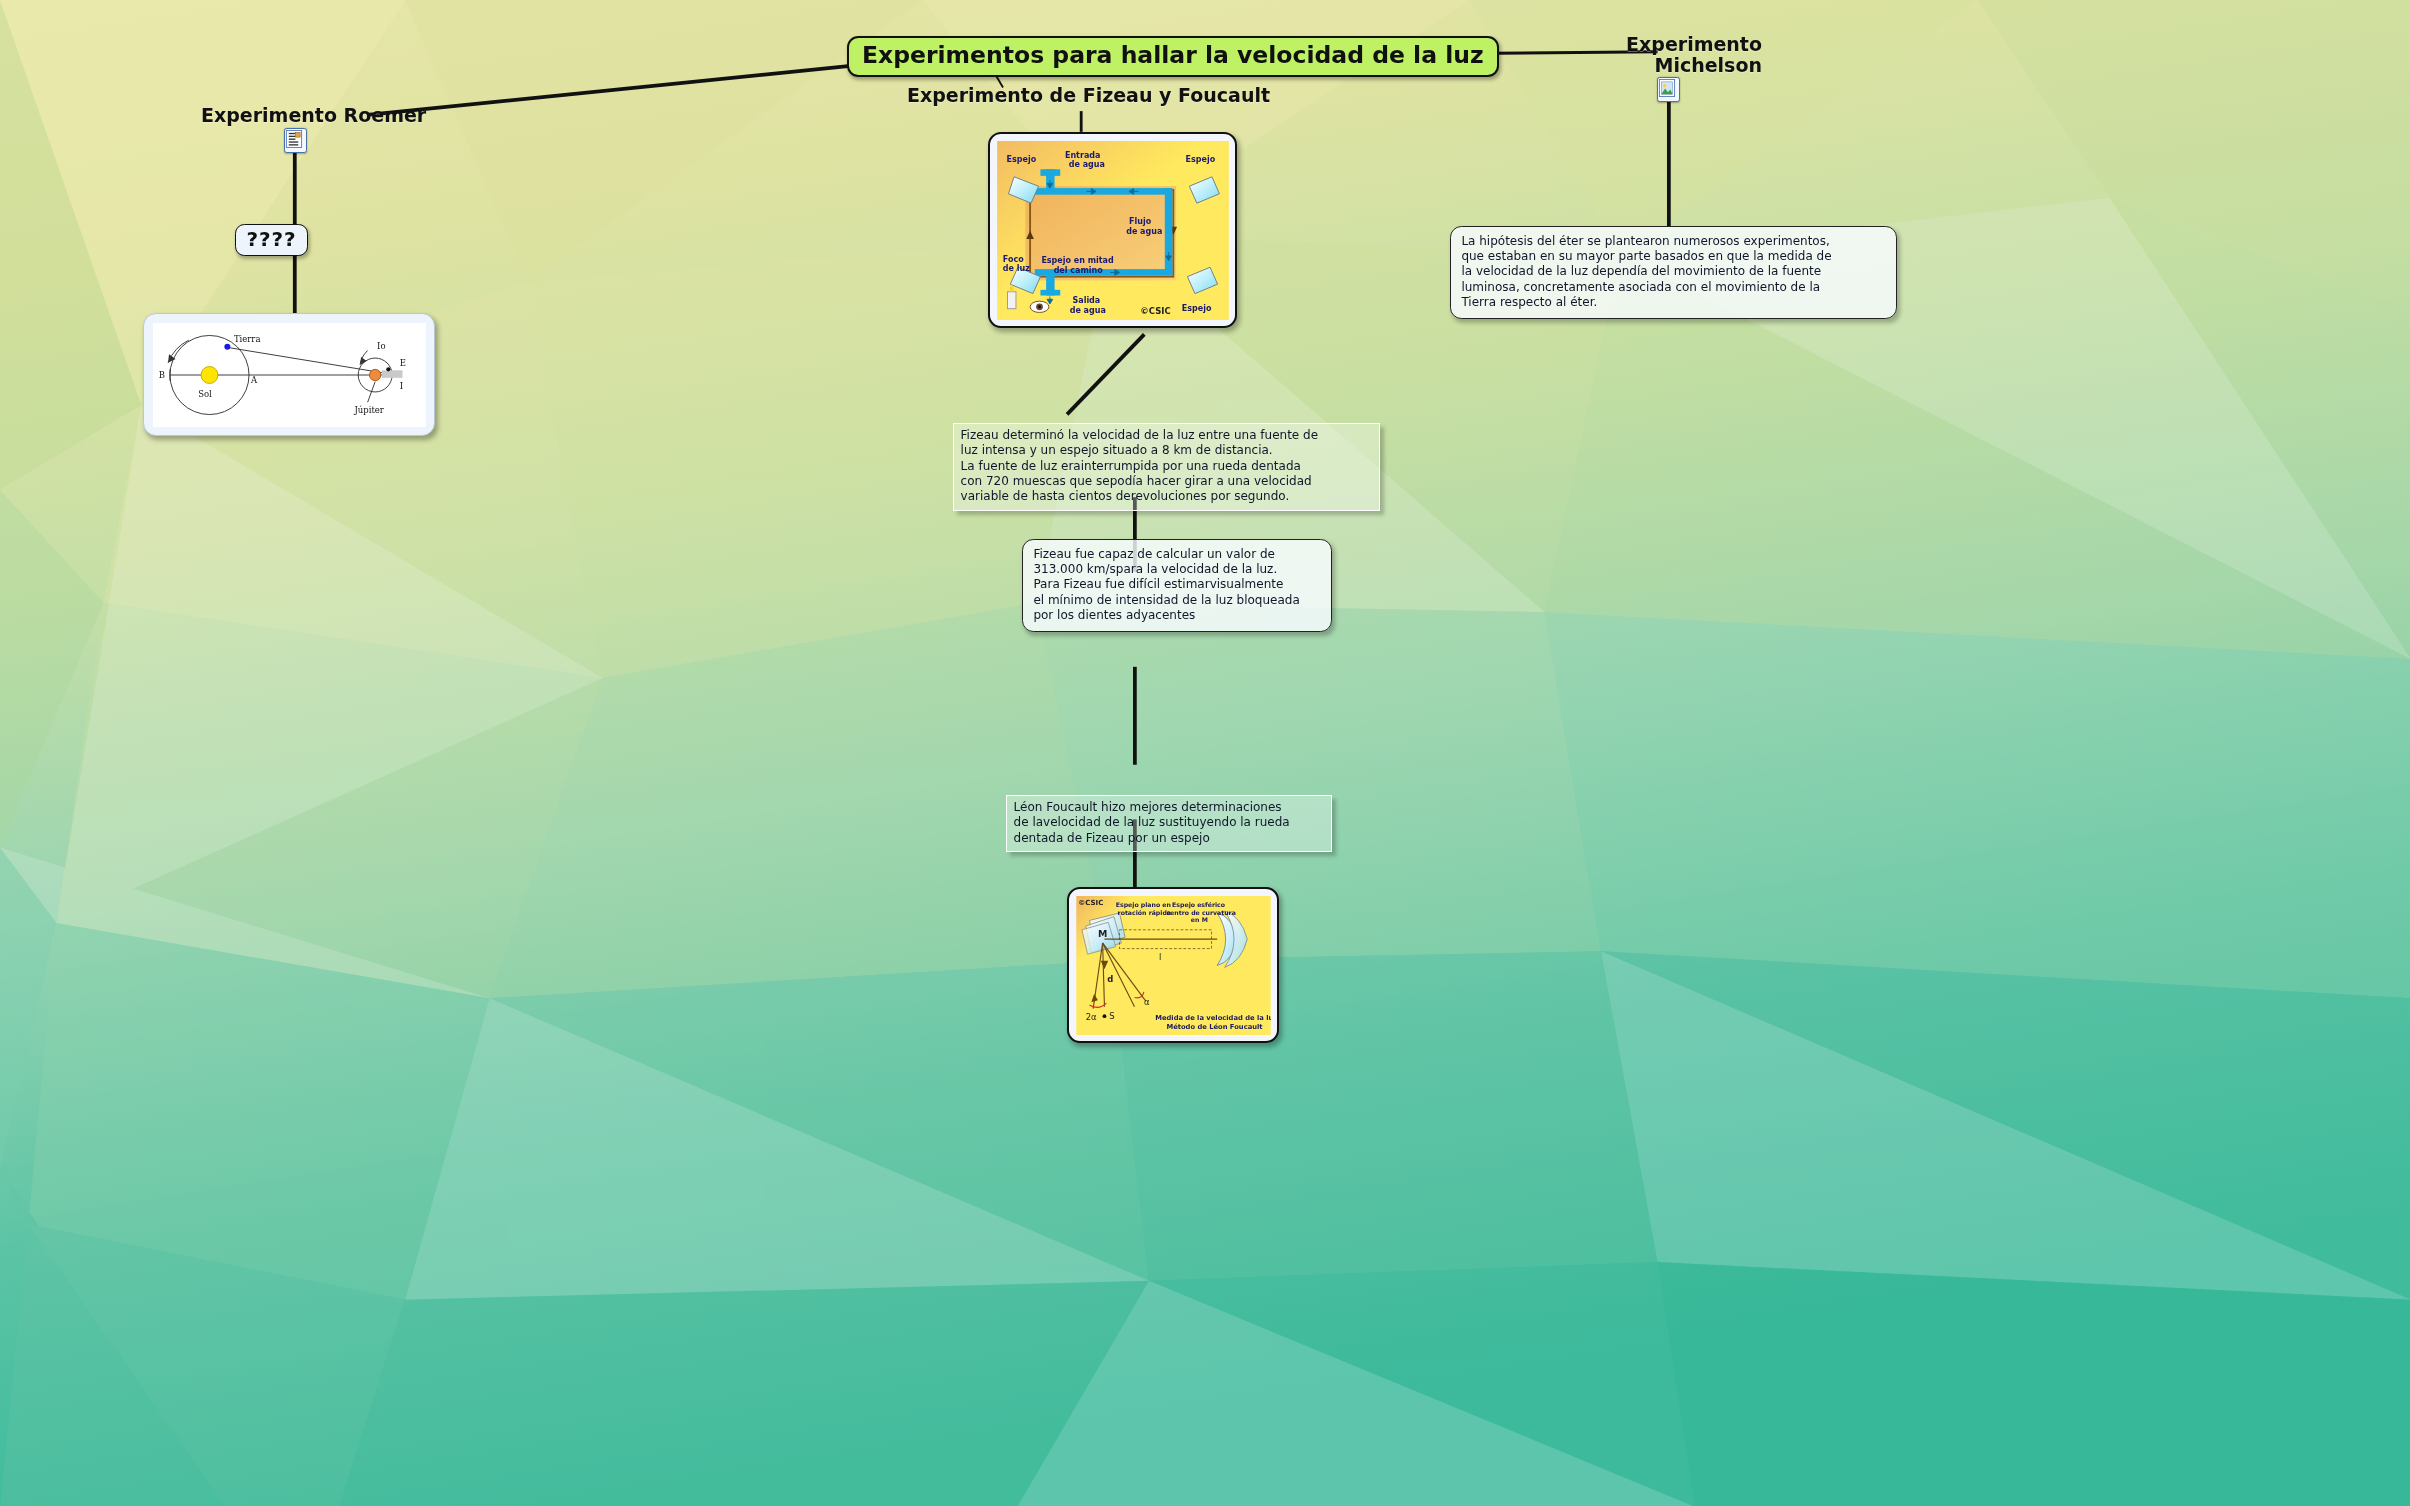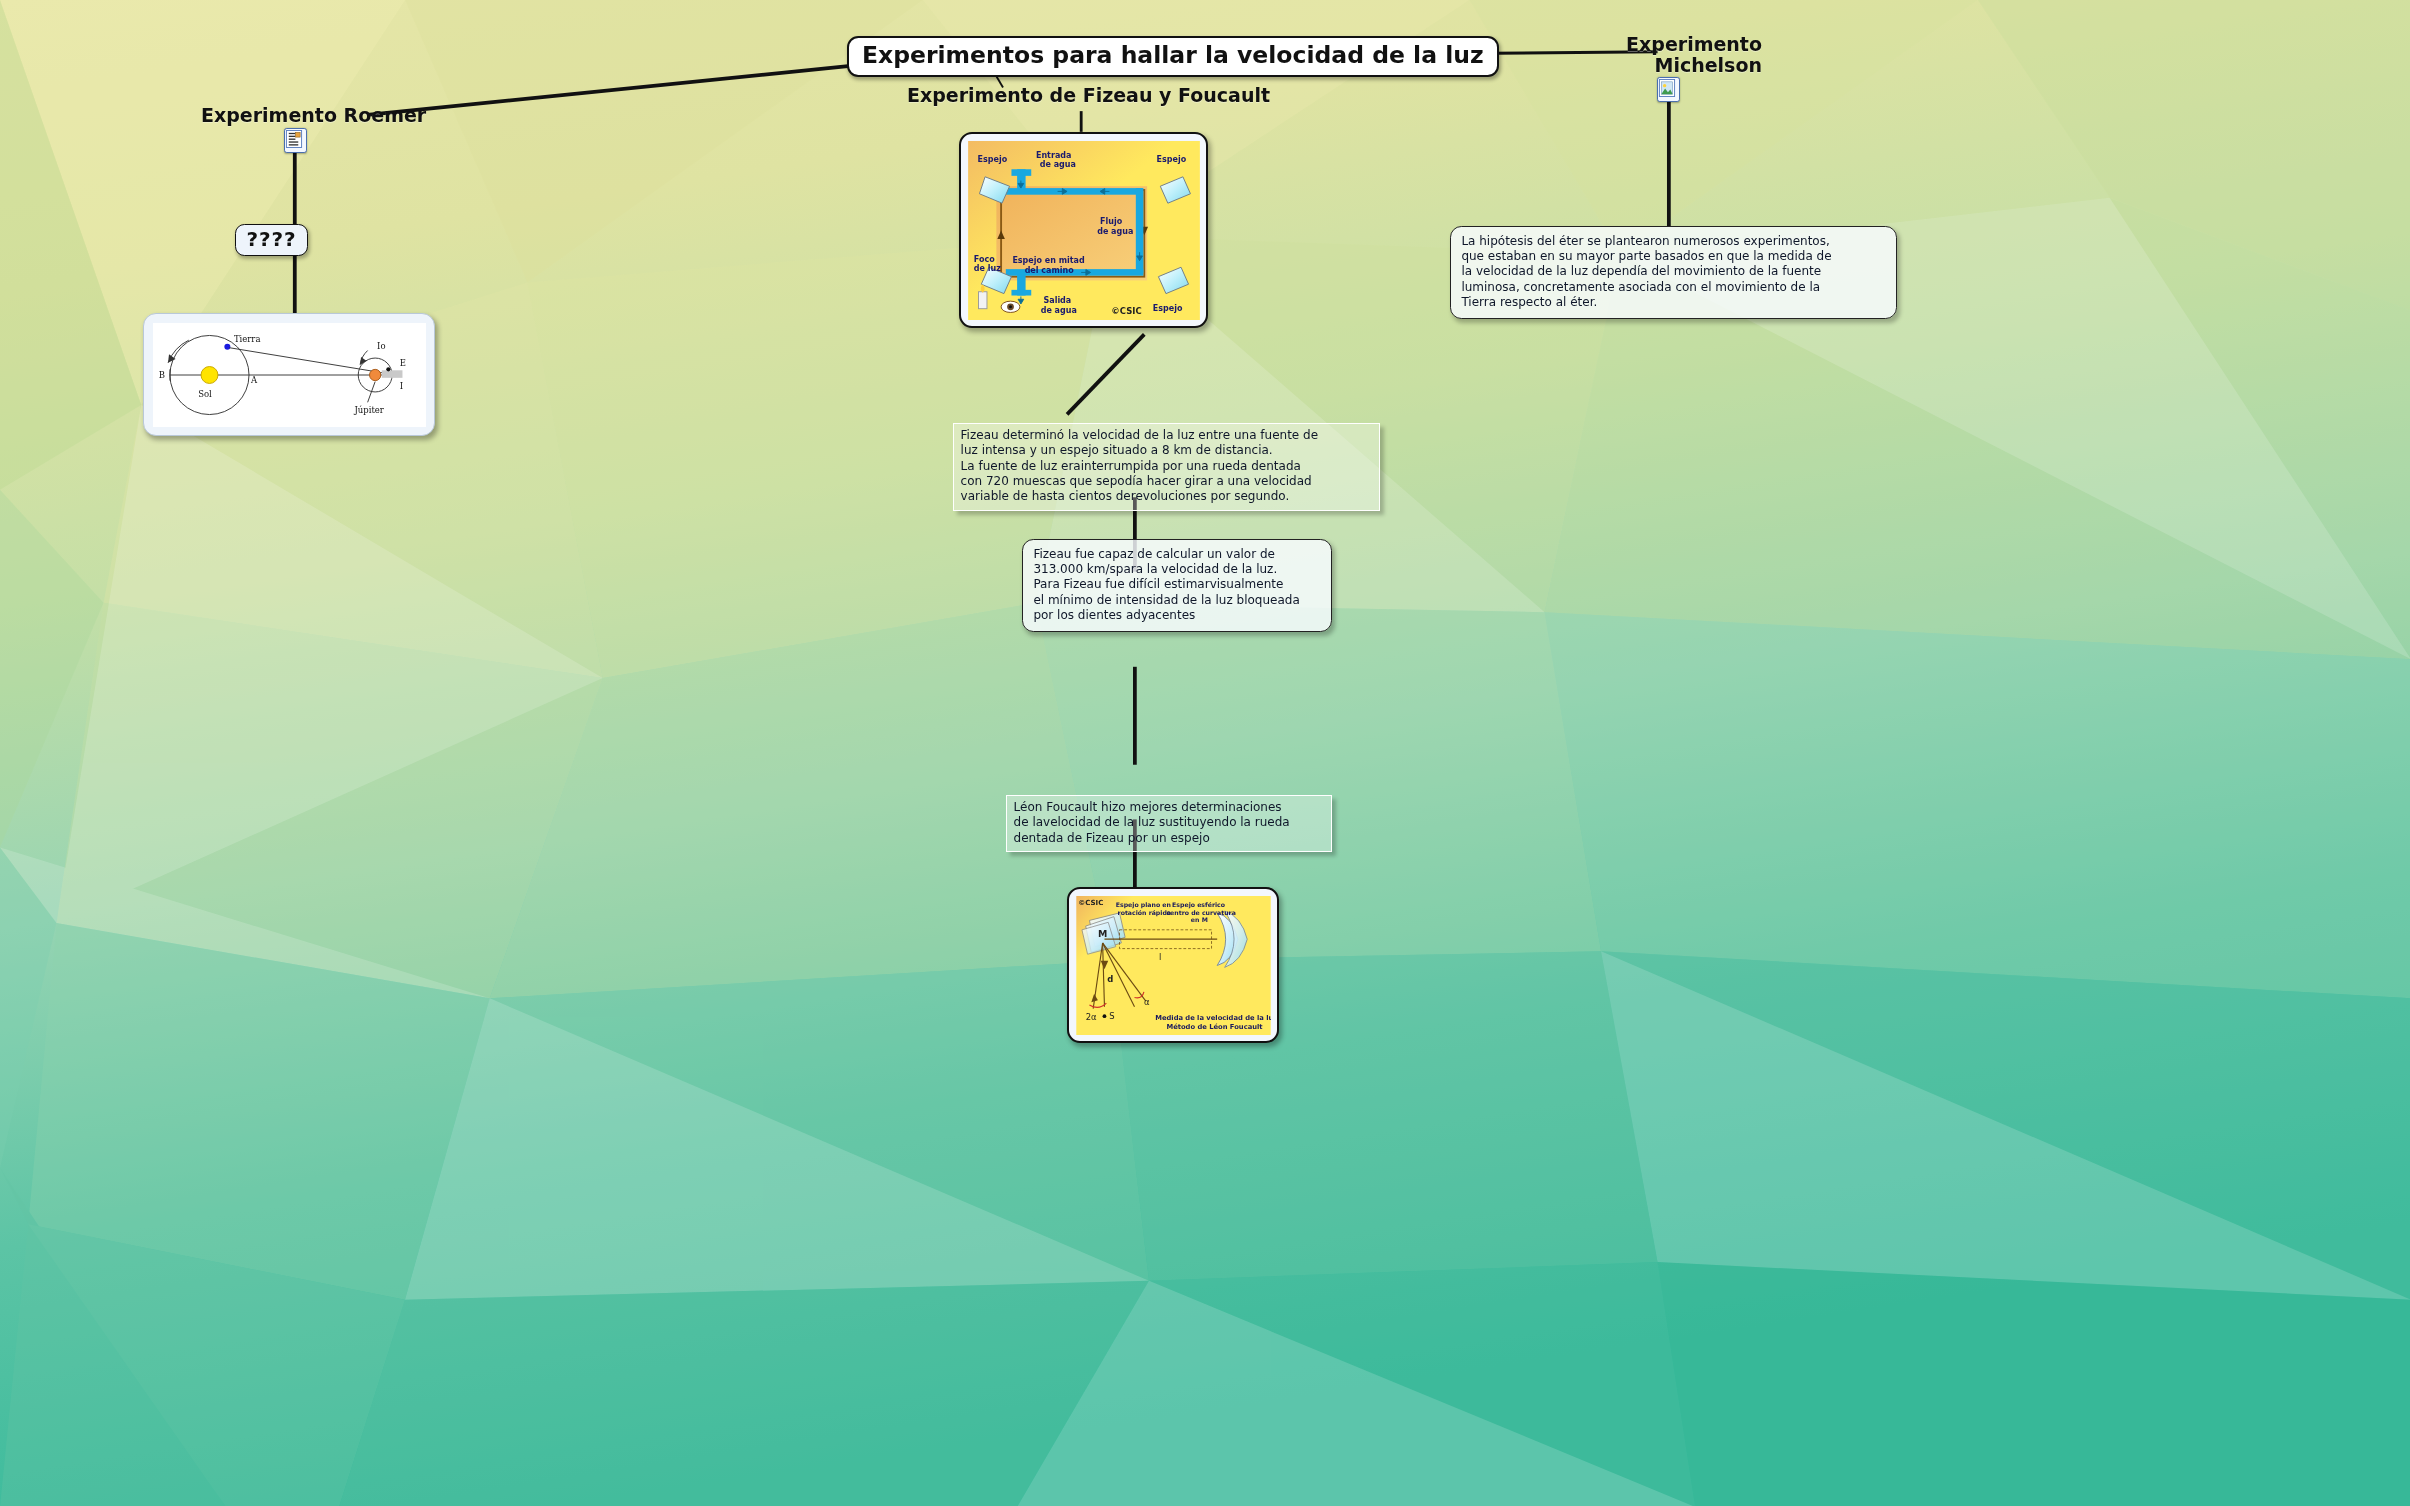--- a/index.html
+++ b/index.html
@@ -14,21 +14,21 @@
   #bg{position:absolute;inset:0;z-index:0;}
 
   
   #links{position:absolute;inset:0;z-index:1;pointer-events:none;}
 
   
   .node{position:absolute;z-index:3;}
 
   
   .title-node{
-    background:#ffffff;
+    background:#bef264;
     border:2.4px solid #111;
     border-radius:11.3px;
     padding:4.7px 13px 6.6px 13px;
     font-weight:bold;
     font-size:23.5px;
     color:#111;
     white-space:nowrap;
     box-shadow:1.9px 2.8px 3.8px rgba(0,0,0,.30);
     line-height:1.1;
   }
@@ -240,21 +240,21 @@
       <line x1="236" y1="62" x2="228" y2="84" stroke="#333" stroke-width="1"></line>
       <text x="214" y="95" font-size="9" font-family="DejaVu Serif, serif" fill="#111">Júpiter</text>
     </svg>
   </div>
 </div>
 
 <div class="node" style="left:907px;top:85px;width:348px;">
   <div class="branch-label">Experimento de Fizeau y Foucault</div>
 </div>
 
-<div class="node" style="left:959px;top:132px;">
+<div class="node" style="left:988px;top:132px;">
   <div class="imgcard">
     <svg width="232" height="179" viewBox="0 0 246 190" style="display:block;">
       <defs>
         <linearGradient id="fzbg" x1="0" y1="0" x2="1" y2="1">
           <stop offset="0%" stop-color="#f3bb63"></stop>
           <stop offset="45%" stop-color="#ffe95e"></stop>
           <stop offset="100%" stop-color="#ffe95e"></stop>
         </linearGradient>
         <linearGradient id="fzin" x1="0" y1="0" x2="1" y2="1">
           <stop offset="0%" stop-color="#f0b25a"></stop>

